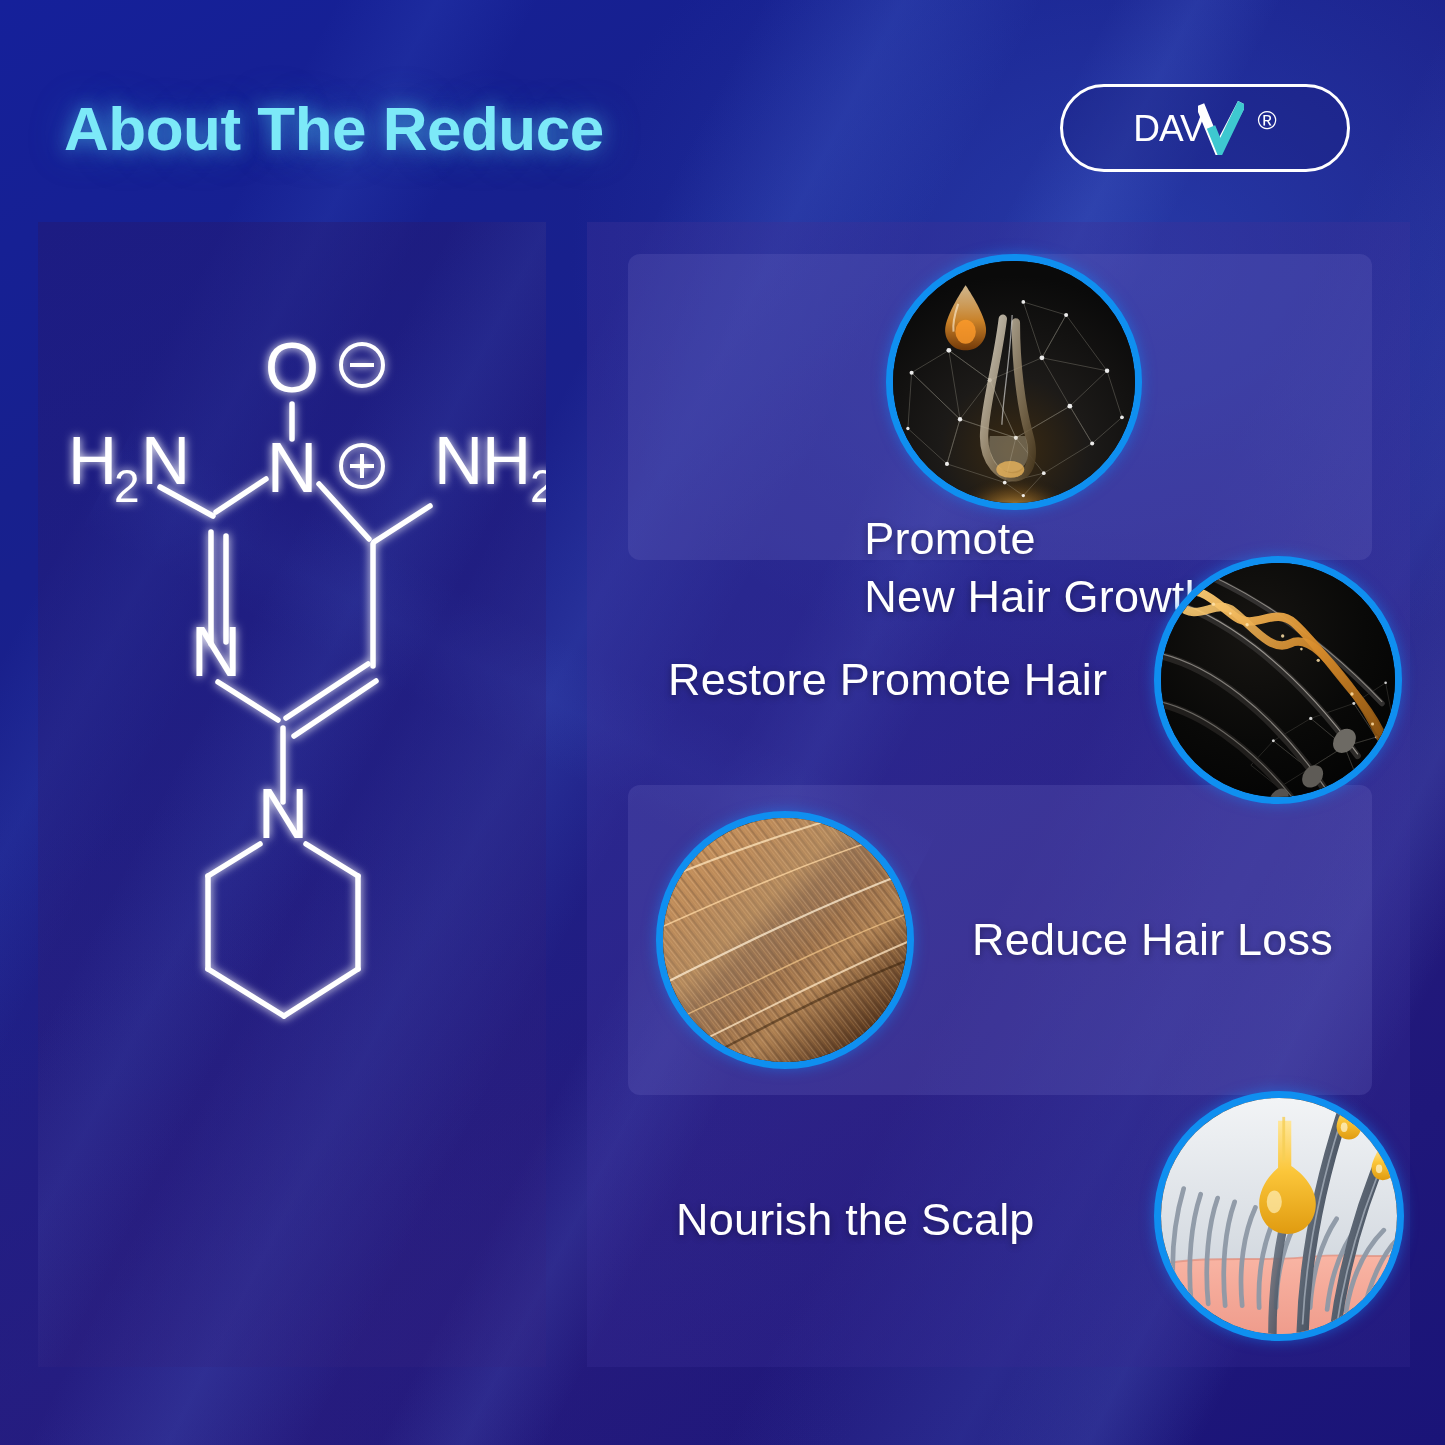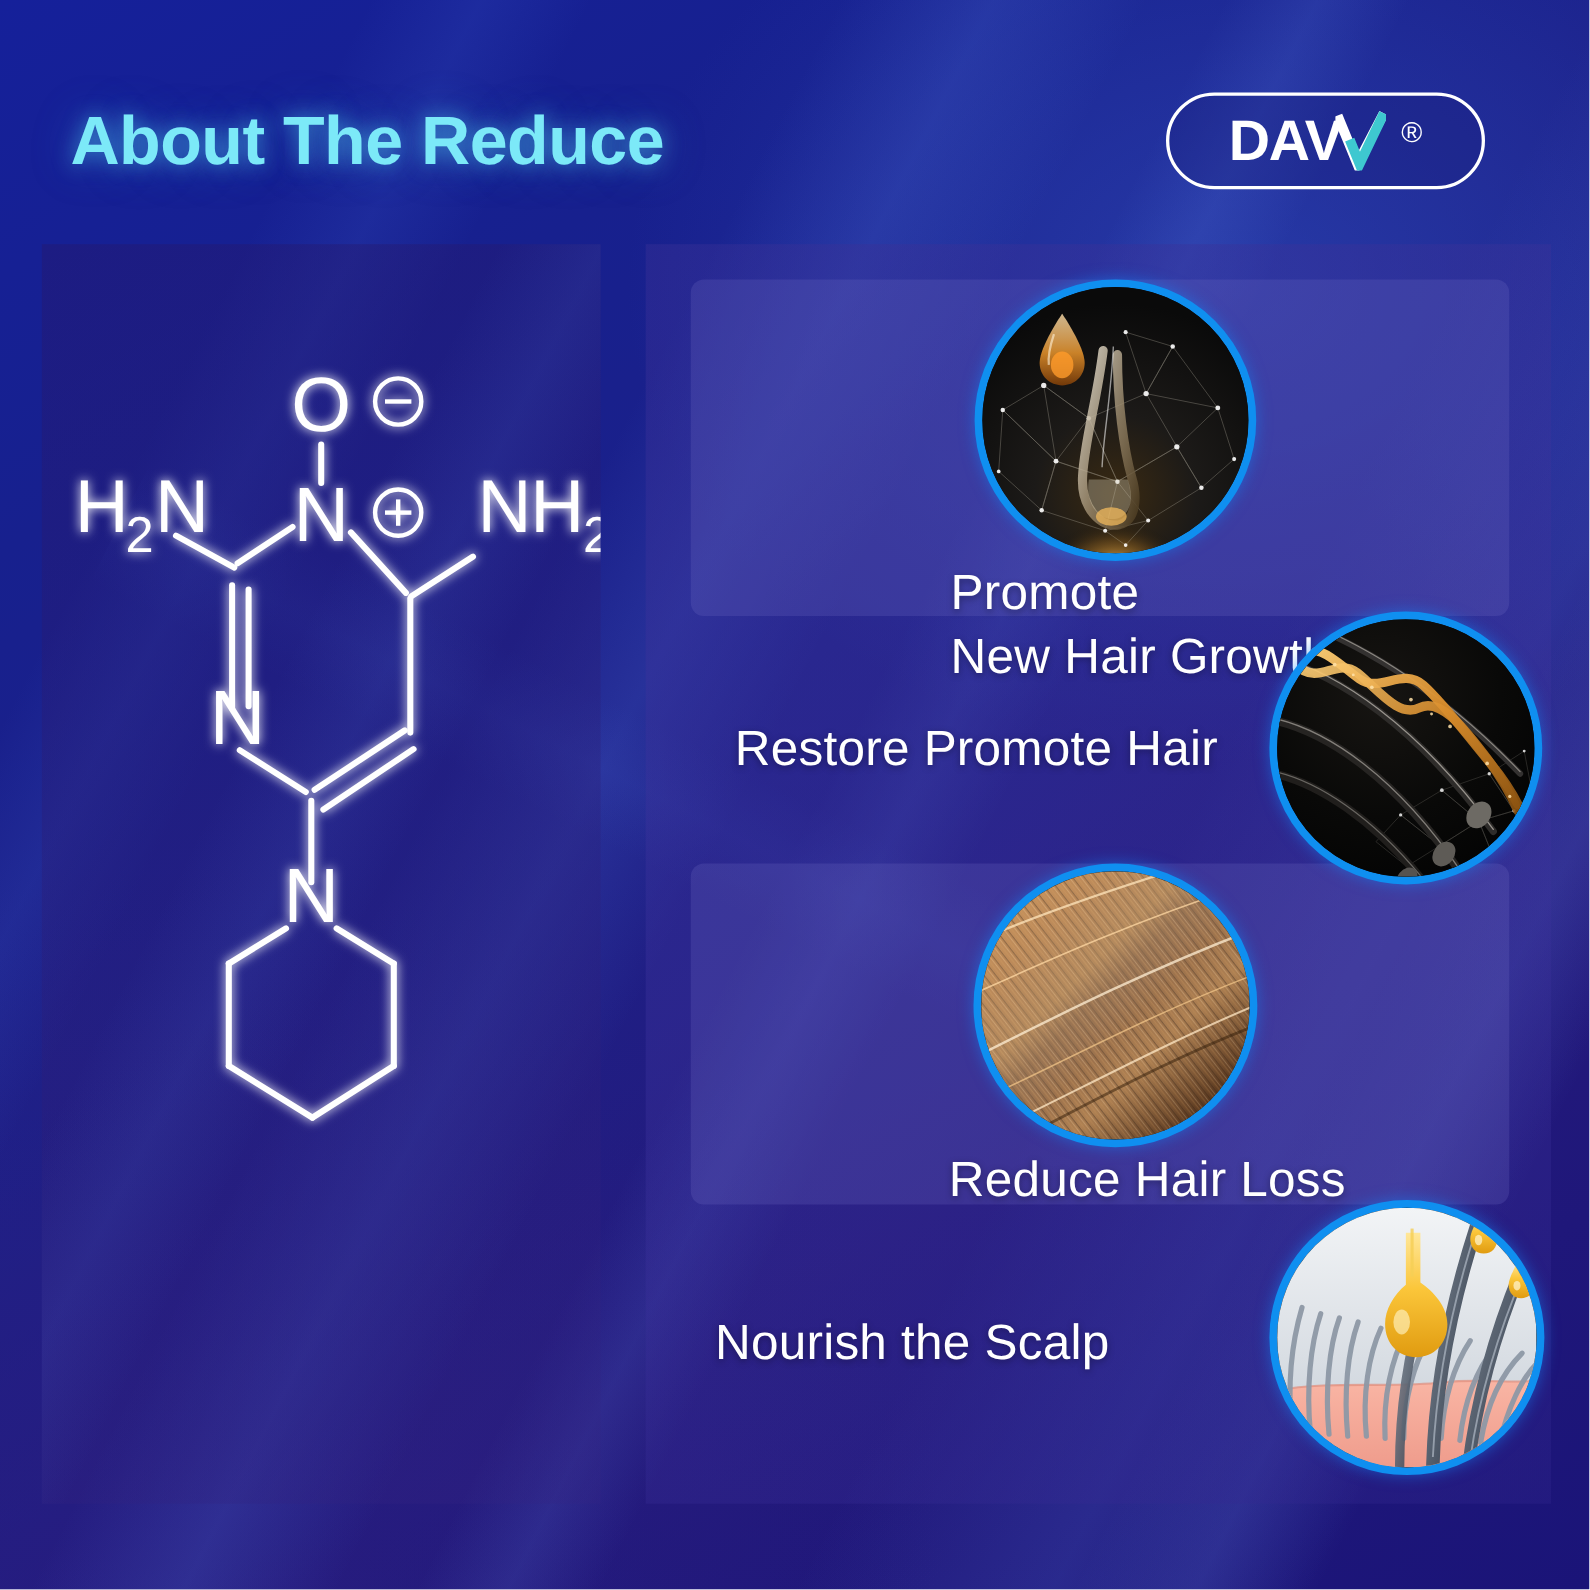--- a/index.html
+++ b/index.html
@@ -51,21 +51,21 @@
   #brand-logo {
     position:absolute; left:1060px; top:84px;
     width:290px; height:88px;
     border:3px solid #ffffff;
     border-radius:44px;
     background:rgba(22,28,120,0.30);
     display:flex; align-items:center; justify-content:center;
   }
   .logo-wrap { display:flex; align-items:center; gap:0px; }
   .logo-word {
-    font-size:52px; font-weight:700; letter-spacing:-1px;
+    font-size:37px; font-weight:400; letter-spacing:-1px;
     color:#ffffff; line-height:1; position:relative;
   }
   .logo-check {
     position:relative; width:46px; height:54px; margin-left:-6px;
   }
   .logo-check svg { position:absolute; inset:0; }
   .logo-reg {
     font-size:26px; color:#ffffff; margin-left:14px;
     font-weight:400; align-self:flex-start; margin-top:4px;
   }
@@ -96,21 +96,21 @@
     position:absolute;
     background:rgba(118,112,200,0.22);
     border-radius:12px;
   }
   #card-1 { left:628px; top:254px;  width:744px; height:306px; }
   #card-3 { left:628px; top:785px;  width:744px; height:310px; }
 
   .feature-row { position:absolute; display:flex; align-items:center; }
   #row-1 { left:628px; top:254px; width:744px; height:306px; flex-direction:column; padding-left:28px; }
   #row-2 { left:628px; top:560px; width:760px; height:240px; flex-direction:row; padding-left:22px; }
-  #row-3 { left:628px; top:785px; width:744px; height:310px; flex-direction:column; padding-left:28px; }
+  #row-3 { left:628px; top:785px; width:744px; height:310px; flex-direction:row; padding-left:28px; }
   #row-4 { left:628px; top:1085px; width:760px; height:270px; flex-direction:row; padding-left:22px; }
 
   .feature-circle {
     position:relative; flex:0 0 auto;
     border-radius:50%;
     border:7px solid #0f8ff0;
     box-shadow:0 0 14px rgba(20,130,245,0.55), inset 0 0 10px rgba(0,0,0,0.5);
     overflow:hidden;
     background:#0c0c0c;
   }
@@ -126,21 +126,21 @@
   #row-1 .feature-circle { width:256px; height:256px; }
   #row-1 .feature-label  { margin-left:46px; }
 
   #row-2 { justify-content:flex-start; }
   #row-2 .feature-label  { margin-left:18px; }
   #row-2 .feature-circle { width:248px; height:248px; position:absolute; right:-14px; top:-4px; }
 
   #row-3 .feature-circle { width:258px; height:258px; }
   #row-3 .feature-label  { margin-left:58px; }
 
-  #row-4 .feature-label  { }
+  #row-4 .feature-label  { margin-left:26px; }
   #row-4 .feature-circle { width:250px; height:250px; position:absolute; right:-16px; top:6px; }
 
   
   .art { position:absolute; inset:0; }
   .art svg { width:100%; height:100%; display:block; }
 </style>
 </head>
 <body>
 
 <div id="canvas">

